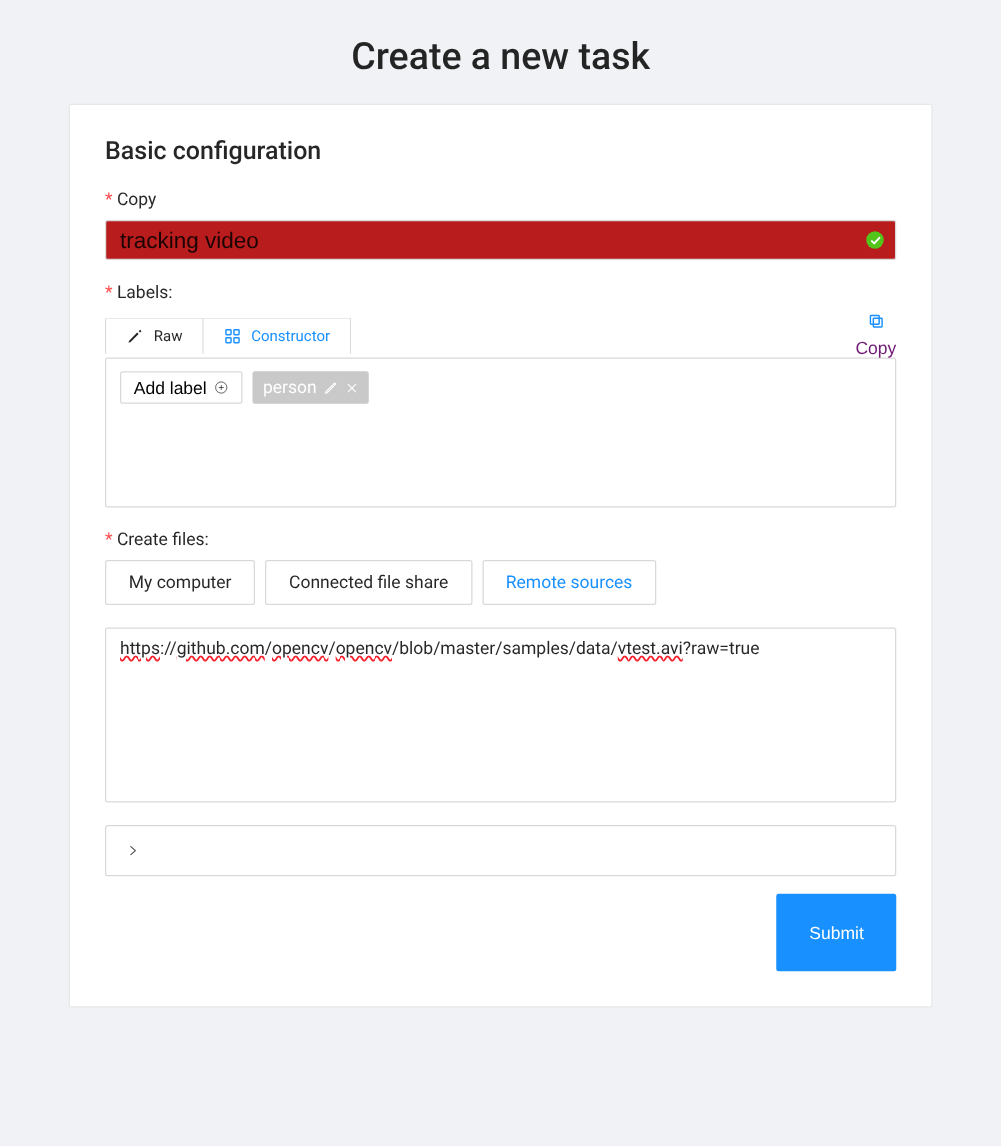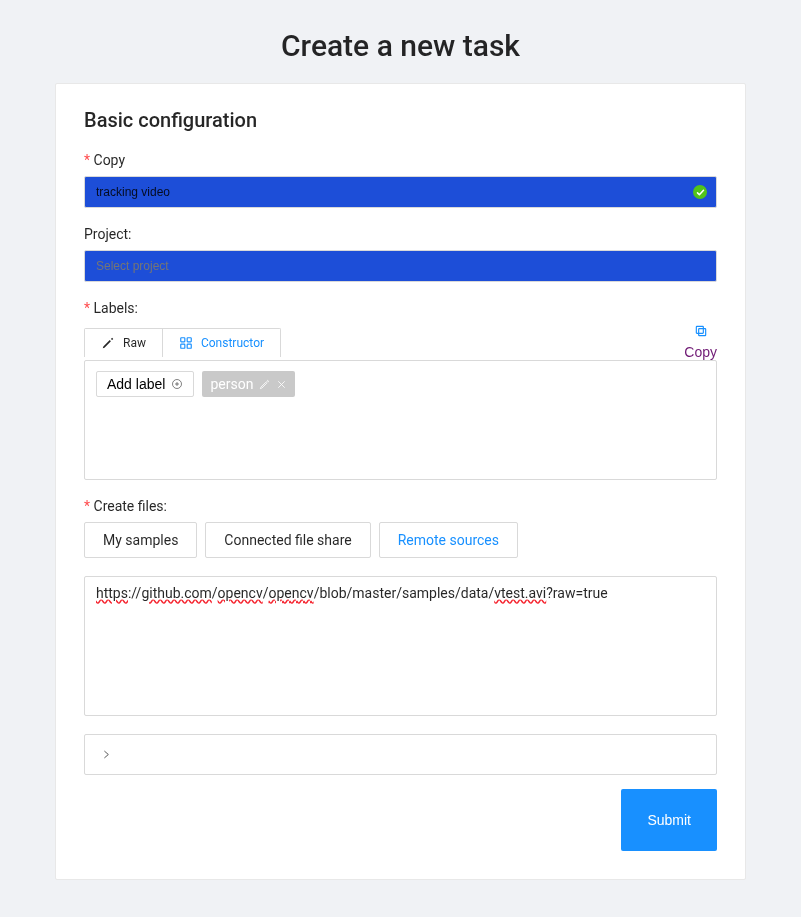--- a/index.html
+++ b/index.html
@@ -42,22 +42,22 @@
   content: "* ";
   color: #ff4d4f;
 }
 .input-wrap { position: relative; }
 .text-input, .select-input {
   width: 100%;
   height: 32px;
   padding: 4px 11px;
   border: 1px solid #d9d9d9;
   border-radius: 2px;
-  font-size: 12px;
-  background: #1d4ed8;
+  font-size: 18px;
+  background: #b91c1c;
   color: rgba(0,0,0,0.85);
 }
 .select-input { color: #bfbfbf; }
 .valid-badge {
   position: absolute;
   right: 10px;
   top: 50%;
   transform: translateY(-50%);
   width: 14px; height: 14px;
   border-radius: 50%;
@@ -186,26 +186,20 @@
     <div class="input-wrap">
       <input type="text" class="text-input" value="tracking video" style="">
       <span class="valid-badge">
         <svg viewBox="0 0 12 12">
             <path d="M2 6.5 L4.5 9 L10 3" stroke="#fff" stroke-width="2" fill="none" stroke-linecap="round" stroke-linejoin="round"></path>
           </svg>
       </span>
     </div>
   </div>
 
-  <div class="form-row">
-    <label class="form-label">Project:</label>
-    <div class="input-wrap">
-      <input type="text" class="text-input select-input" readonly="" placeholder="Select project" style="">
-    </div>
-  </div>
 
   <div class="form-row" style="margin-bottom:18px;">
     <label class="form-label required">Labels:</label>
     <div class="labels-header" style="margin-bottom:0;">
       <div class="tabs" style="border-bottom:none; border-bottom-left-radius:0; border-bottom-right-radius:0;">
         <div class="tab">
           <svg viewBox="0 0 24 24">
               <path d="M3 21l3-1 11-11-2-2L4 18l-1 3zM17 5l2 2 2-2-2-2-2 2z" fill="currentColor"></path>
             </svg>
           <span>Raw</span>
@@ -248,21 +242,21 @@
               <line x1="19" y1="5" x2="5" y2="19"></line>
             </svg>
         </span>
       </div>
     </div>
   </div>
 
   <div class="form-row" style="margin-bottom:0;">
     <label class="form-label required">Create files:</label>
     <div class="file-tabs">
-      <div class="file-tab">My samples</div>
+      <div class="file-tab">My computer</div>
       <div class="file-tab">Connected file share</div>
       <div class="file-tab active">Remote sources</div>
     </div>
     <div class="textarea" contenteditable="true" style="white-space: pre-wrap;"><span class="url-segment">https</span><span>://</span><span class="url-segment">github.com</span><span>/</span><span class="url-segment">opencv</span><span>/</span><span class="url-segment">opencv</span><span>/blob/master/samples/data/</span><span class="url-segment">vtest.avi</span><span>?raw=true</span></div>
   </div>
 
   <div class="collapse">
     <svg viewBox="0 0 24 24">
         <path d="M8 5l8 7-8 7" fill="none" stroke="rgba(0,0,0,0.7)" stroke-width="2" stroke-linecap="round" stroke-linejoin="round"></path>
       </svg>

